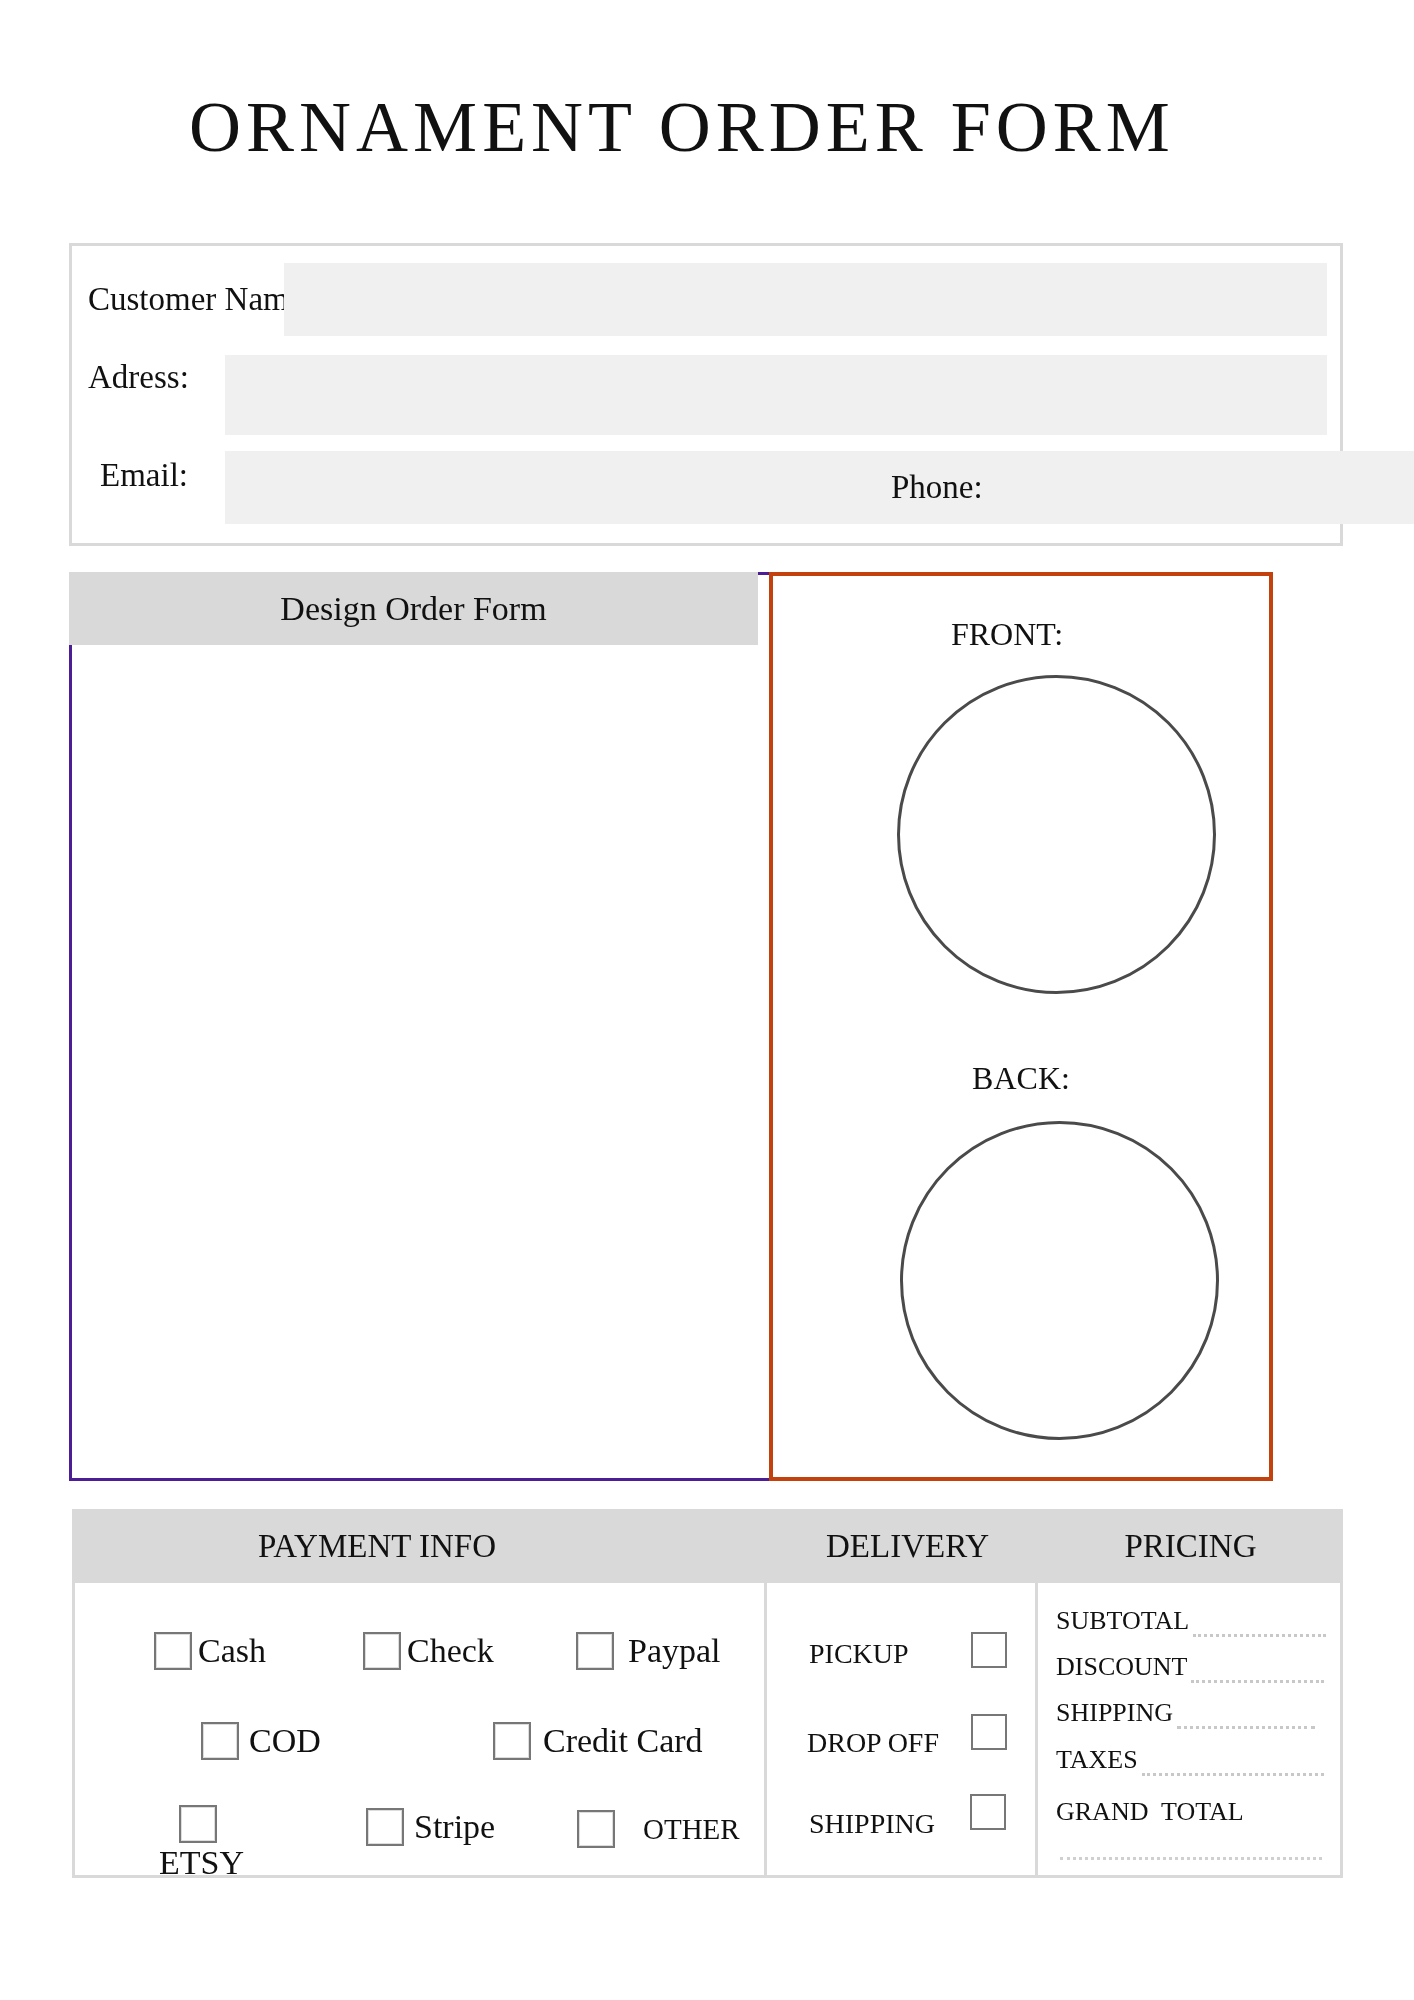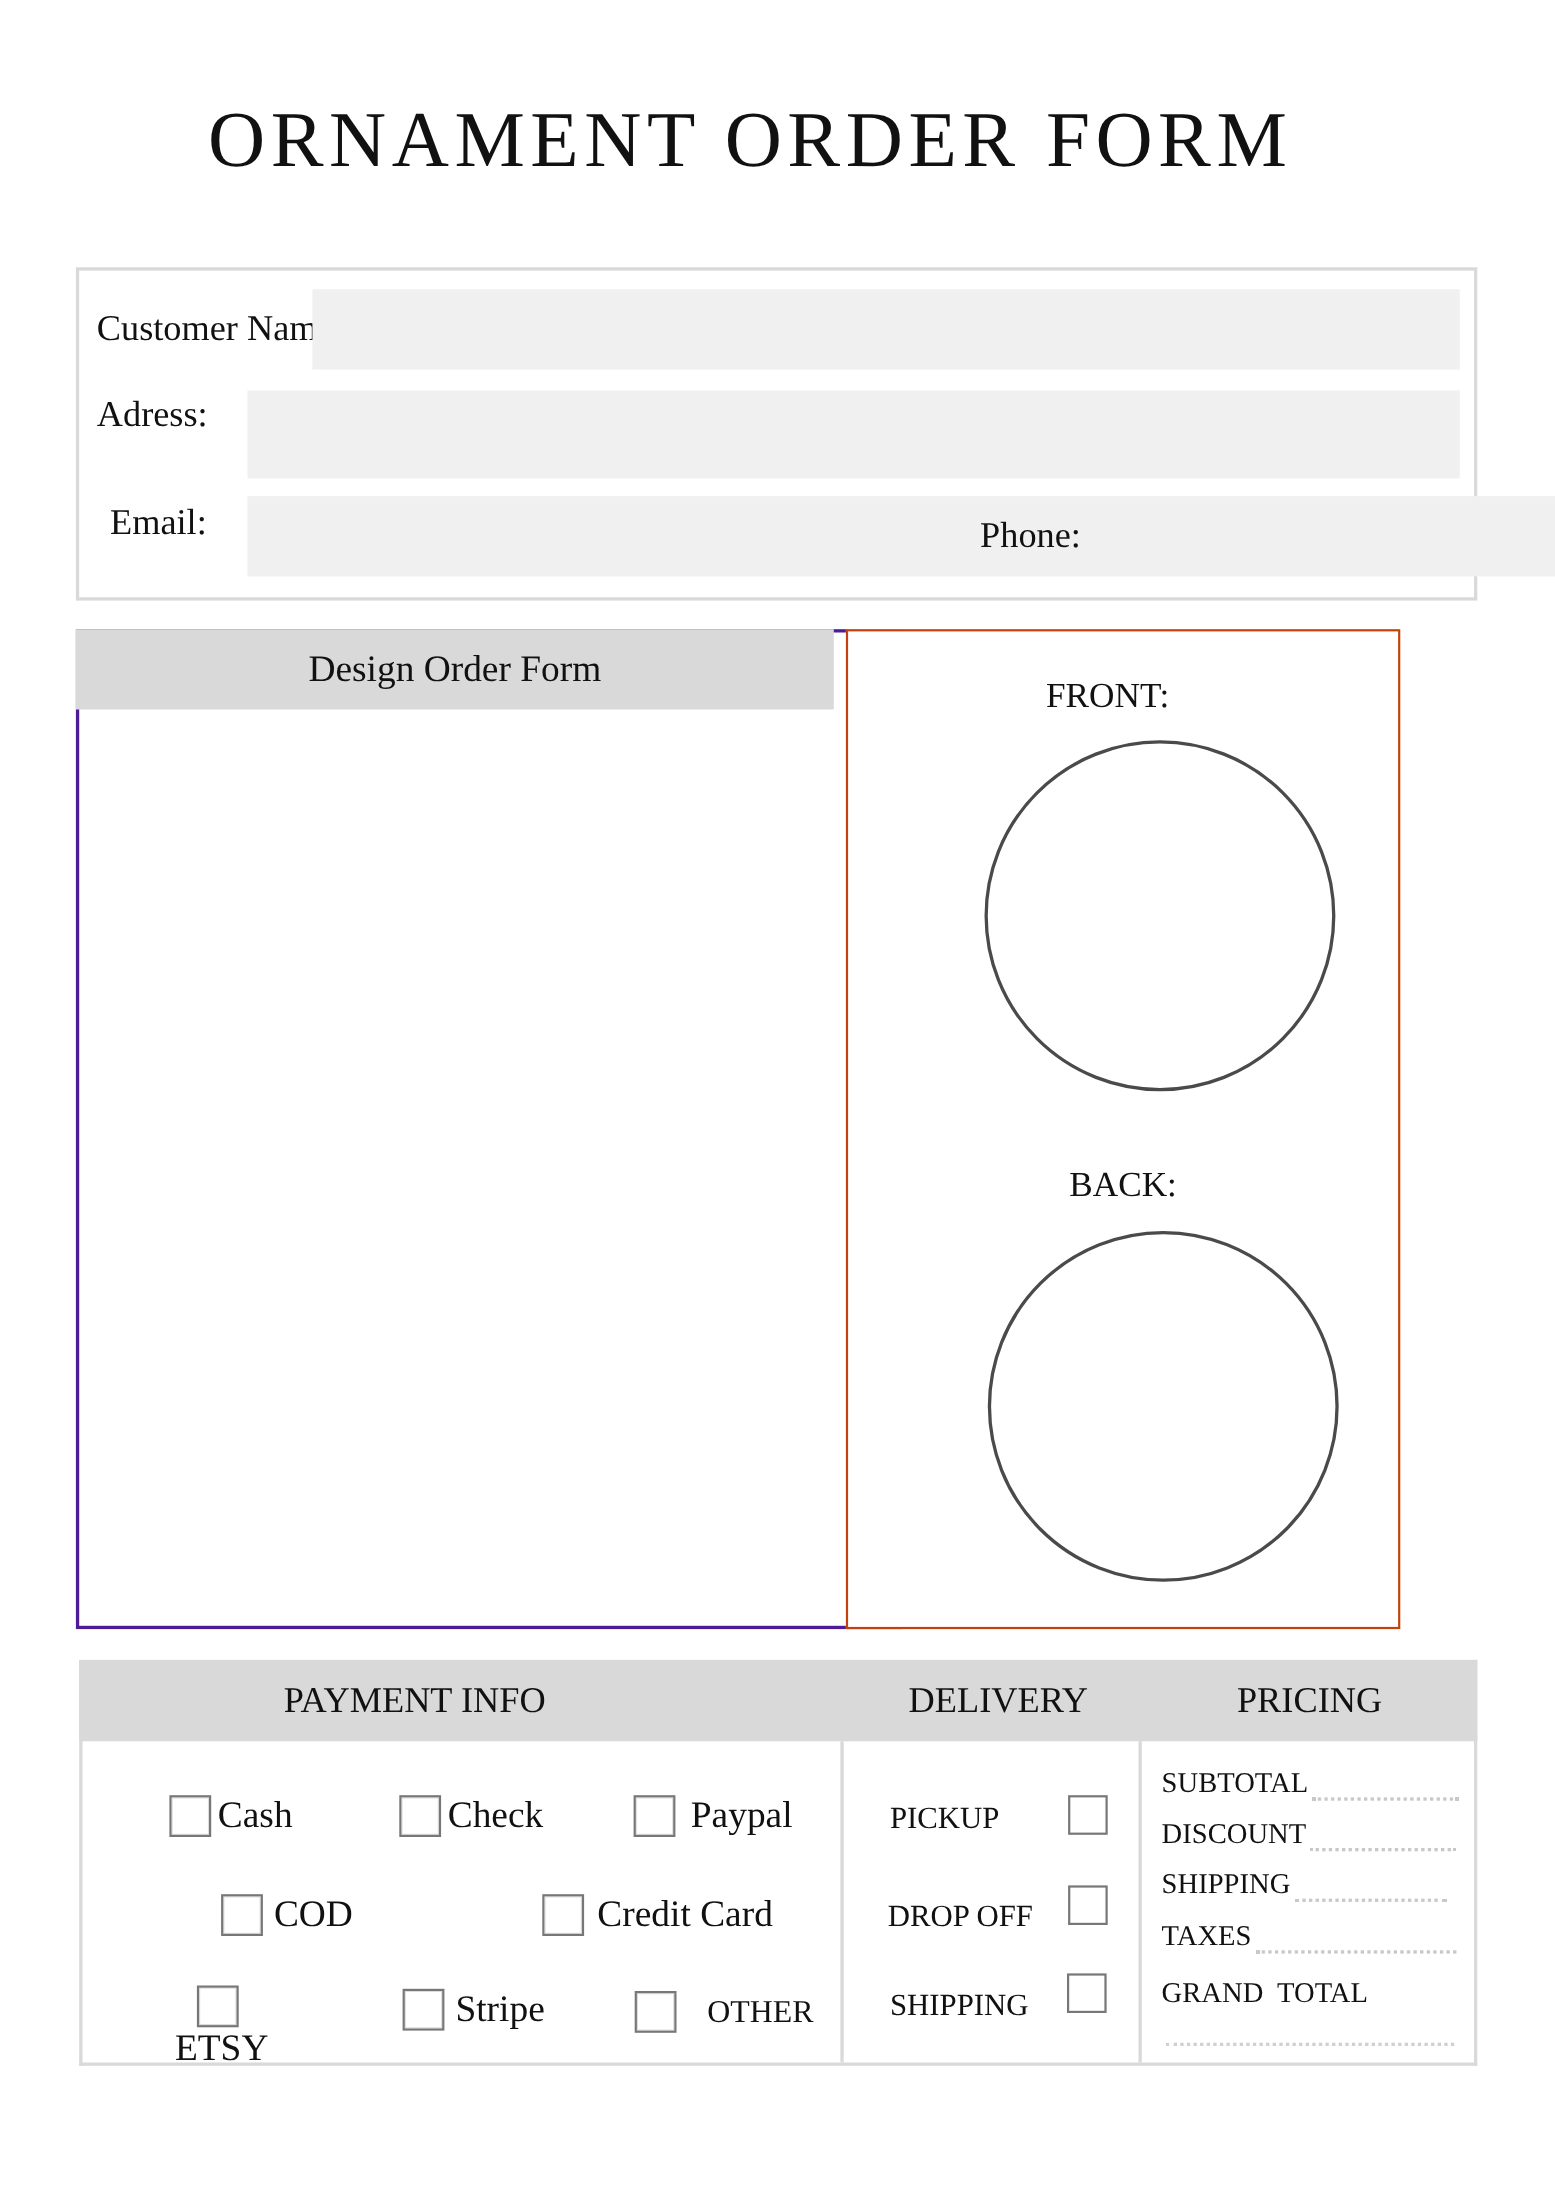--- a/index.html
+++ b/index.html
@@ -29,21 +29,21 @@
     }
     .design-header {
       position: absolute; left: -3px; top: -3px; width: 689px; height: 73px;
       background: #d9d9d9; text-align: center; font-size: 34px; line-height: 73px;
     }
     .design-area { position: absolute; left: 0; top: 70px; right: 0; bottom: 0; }
 
     
     .preview-panel {
       position: absolute; left: 769px; top: 572px; width: 504px; height: 909px;
-      border: 2px solid #c2410c; background: #fff;
+      border: 4px solid #c2410c; background: #fff;
     }
     .preview-label { position: absolute; width: 100%; text-align: center; font-size: 32px; line-height: 40px; }
     .circle {
       position: absolute; border: 3px solid #4a4a4a; border-radius: 50%; background: #fff;
     }
 
     
     .bottom {
       position: absolute; left: 72px; top: 1509px; width: 1271px; height: 369px;
       border: 3px solid #d9d9d9; border-top: none; background: #fff;

